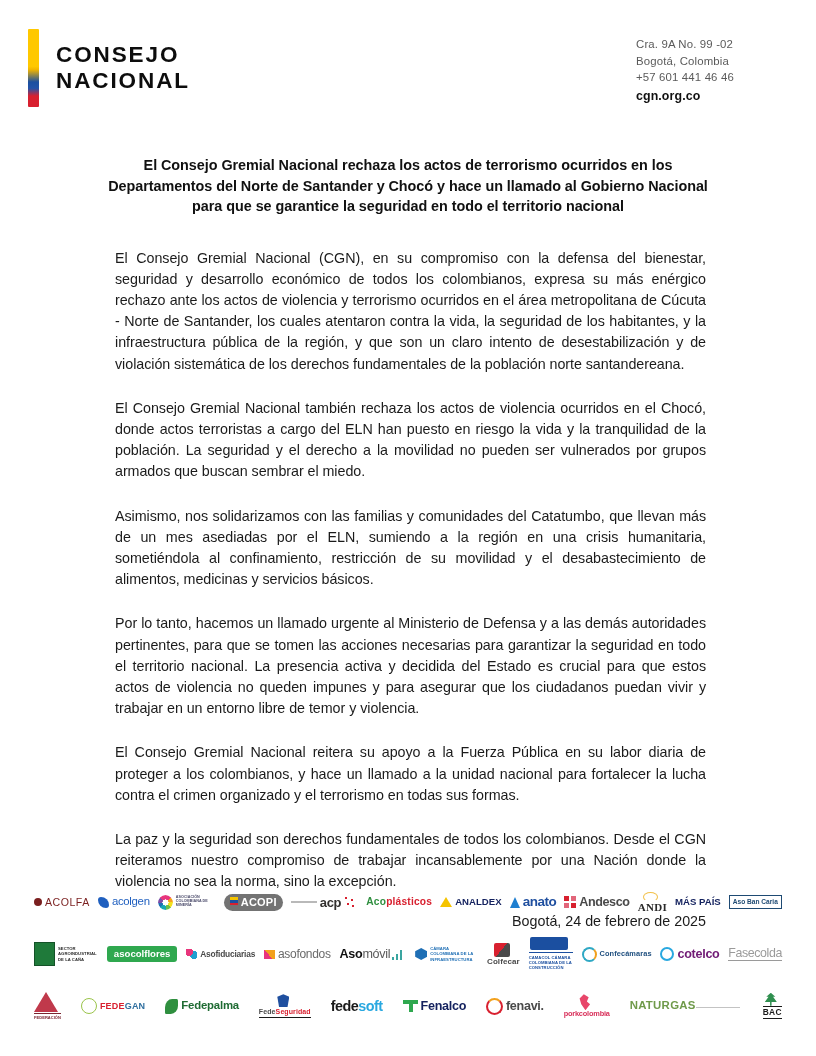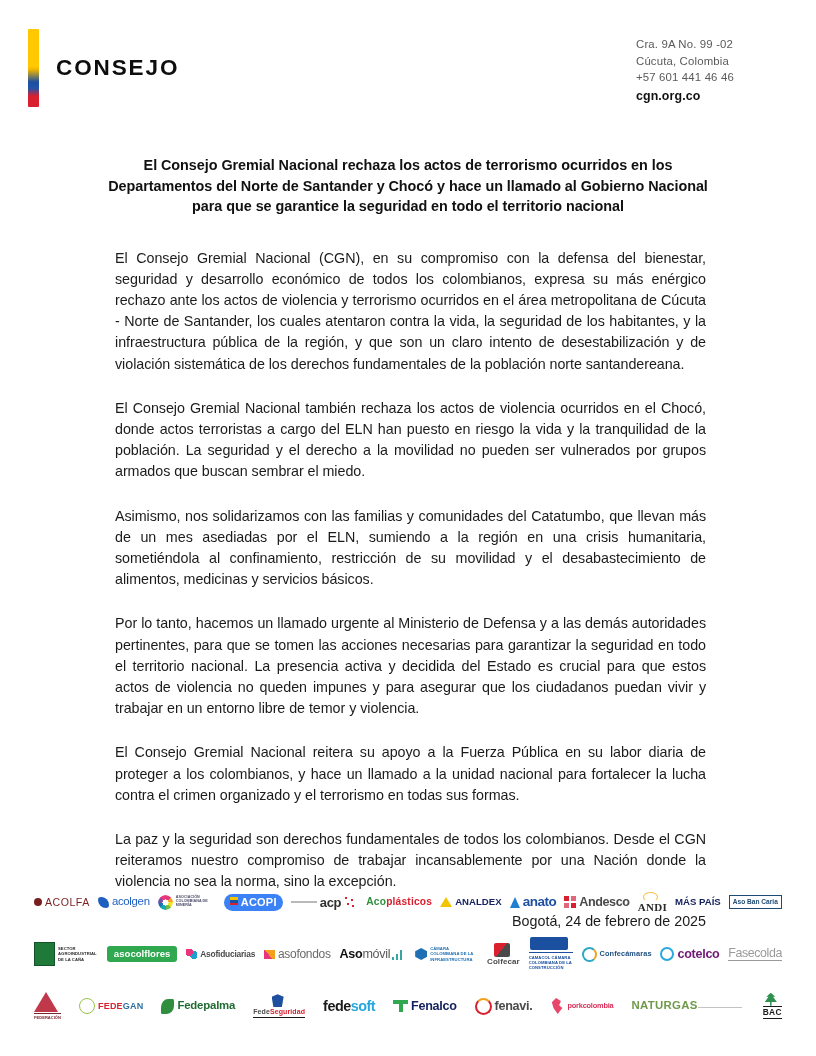--- a/index.html
+++ b/index.html
@@ -187,26 +187,27 @@
 </style>
 </head>
 <body>
 
 <div class="header">
 
   <div class="brand">
     <div class="brand-bar"></div>
     <div class="brand-text">
       <span>CONSEJO</span>
+      <span>NACIONAL</span>
     </div>
   </div>
 
   <div class="contact">
     <div class="line">Cra. 9A No. 99 -02</div>
-    <div class="line">Cúcuta, Colombia</div>
+    <div class="line">Bogotá, Colombia</div>
     <div class="line">+57 601 441 46 46</div>
     <div class="site">cgn.org.co</div>
   </div>
 
 </div>
 
 <div class="sheet">
 
   <div class="doc-title">El Consejo Gremial Nacional rechaza los actos de terrorismo ocurridos en los Departamentos del Norte de Santander y Chocó y hace un llamado al Gobierno Nacional para que se garantice la seguridad en todo el territorio nacional</div>
 
@@ -236,21 +237,21 @@
       <span class="mark" style="width:11px;height:11px;background:#1f5fbf;border-radius:3px 8px 3px 8px"></span>
       <span class="lg-lc" style="color:#1f5fbf;font-weight:400">acolgen</span>
     </div>
 
     <div class="logo">
       <span class="mark flower"></span>
       <span class="lg-xs stack2" style="color:#4a4a6a;max-width:40px;white-space:normal;font-size:3.7px">ASOCIACIÓN COLOMBIANA DE MINERÍA</span>
     </div>
 
     <div class="logo">
-      <span class="pill" style="background:#3b82f6;color:#ffffff;display:flex;">
+      <span class="pill" style="background:#737373;color:#ffffff;display:flex;">
         <span class="mark" style="width:8px;height:8px;background:linear-gradient(#f5c400 40%,#1b4fa0 40% 70%,#d8202f 70%);margin-right:3px"></span>
         <span class="lg-txt" style="font-size:11px;color:#fff">ACOPI</span>
       </span>
     </div>
 
     <div class="logo">
       <span class="mark" style="width:26px;height:1.3px;background:#b9b9b9"></span>
       <span class="lg-lc" style="color:#33312f;font-size:13px">acp</span>
       <span class="mark" style="width:12px;height:12px;background:
               radial-gradient(circle 1.4px at 3px 2px,#d8202f 99%,transparent),
@@ -402,21 +403,21 @@
               linear-gradient(#2fa84f,#2fa84f) 0 0/15px 4px no-repeat,
               linear-gradient(#2fa84f,#2fa84f) 6px 4px/4px 8px no-repeat"></span>
       <span class="lg-lc" style="color:#13215e;font-size:12.6px;letter-spacing:-0.3px">Fenalco</span>
     </div>
 
     <div class="logo">
       <span class="mark" style="width:13px;height:13px;border-radius:50%;border:2px solid #d8202f;border-top-color:#f2a01c"></span>
       <span class="lg-lc" style="color:#4a4a4a;font-size:12.6px;letter-spacing:-0.3px">fenavi.</span>
     </div>
 
-    <div class="logo" style="">
+    <div class="logo" style="flex-direction:column">
       <span class="mark" style="width:14px;height:16px;background:#e8466a;clip-path:polygon(40% 0,75% 18%,62% 45%,85% 62%,52% 100%,22% 62%,10% 26%)"></span>
       <span class="lg-sm" style="color:#d8305a;font-size:7.4px;letter-spacing:-0.2px">porkcolombia</span>
     </div>
 
     <div class="logo" style="flex-direction:row">
       <span class="lg-txt" style="color:#6f9a4a;font-size:11.4px;letter-spacing:0.3px">NATURGAS</span>
       <span class="mark" style="width:44px;height:1px;background:#c3c3c3;margin-top:2px"></span>
     </div>
 
     <div class="logo" style="flex-direction:column">

